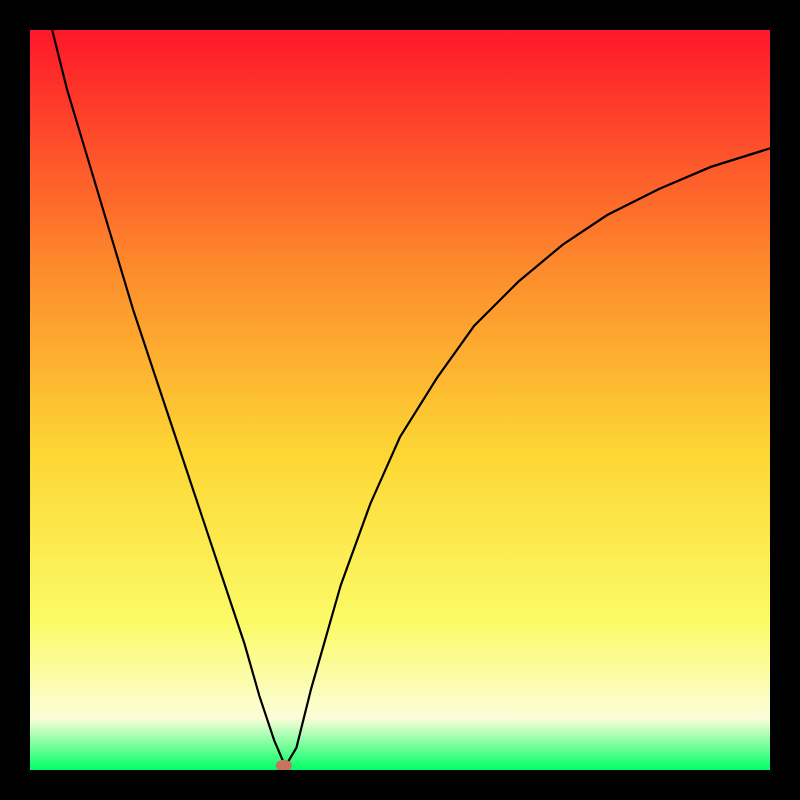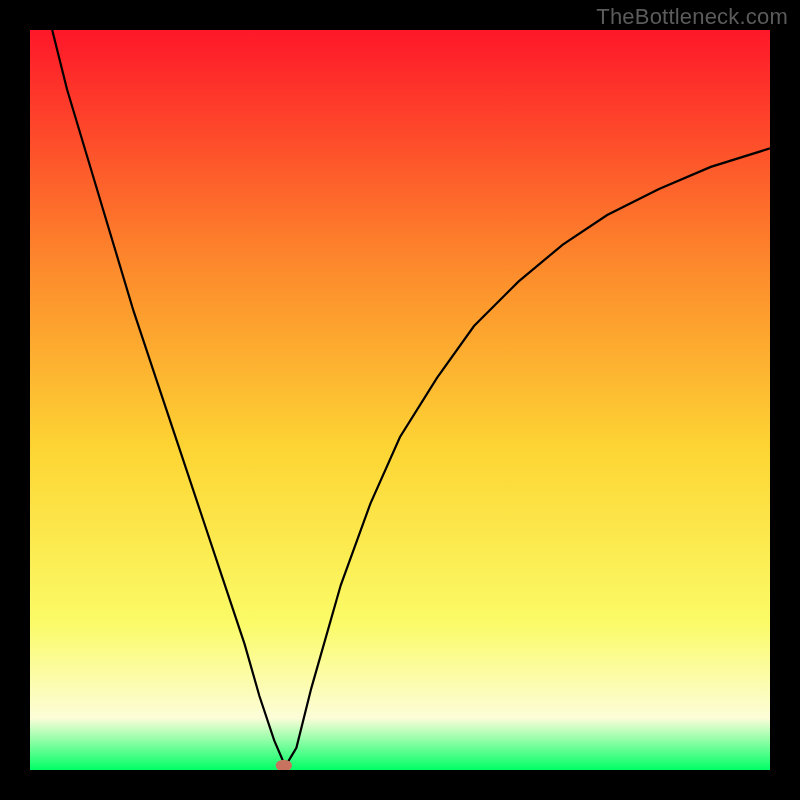--- a/index.html
+++ b/index.html
@@ -37,21 +37,20 @@
   svg {
     display: block;
     width: 740px;
     height: 740px;
   }
 </style>
 </head>
 <body>
 
 <div class="frame">
-  <div class="watermark">TheBottleneck.com</div>
 
   <div class="plot">
     <svg id="plot-svg" viewBox="0 0 100 100" preserveAspectRatio="none">
       <defs>
         <linearGradient id="bg-grad" x1="0" y1="0" x2="0" y2="1">
           <stop id="g0" offset="0%" stop-color="#fe1729"></stop>
           <stop id="g1" offset="32%" stop-color="#fd8a2c"></stop>
           <stop id="g2" offset="57%" stop-color="#fdd634"></stop>
           <stop id="g3" offset="80%" stop-color="#fbfb67"></stop>
           <stop id="g4" offset="93%" stop-color="#fcfdd8"></stop>

